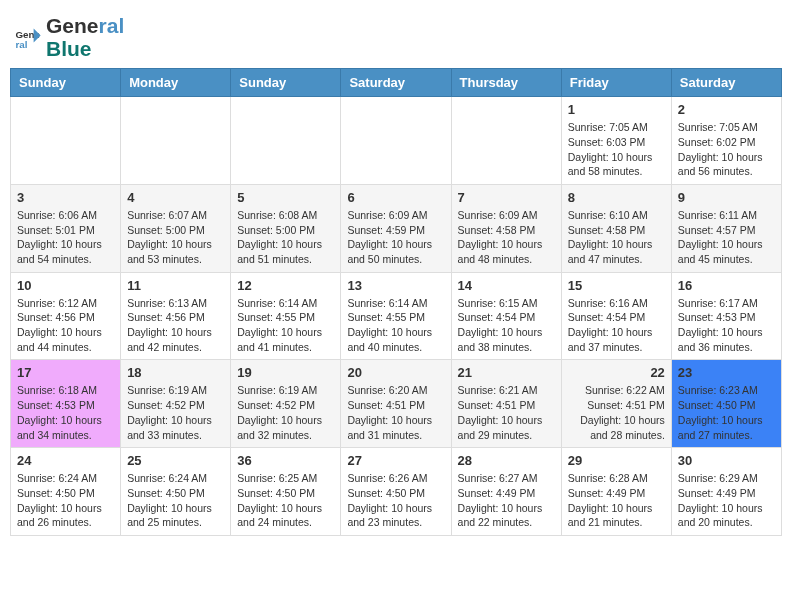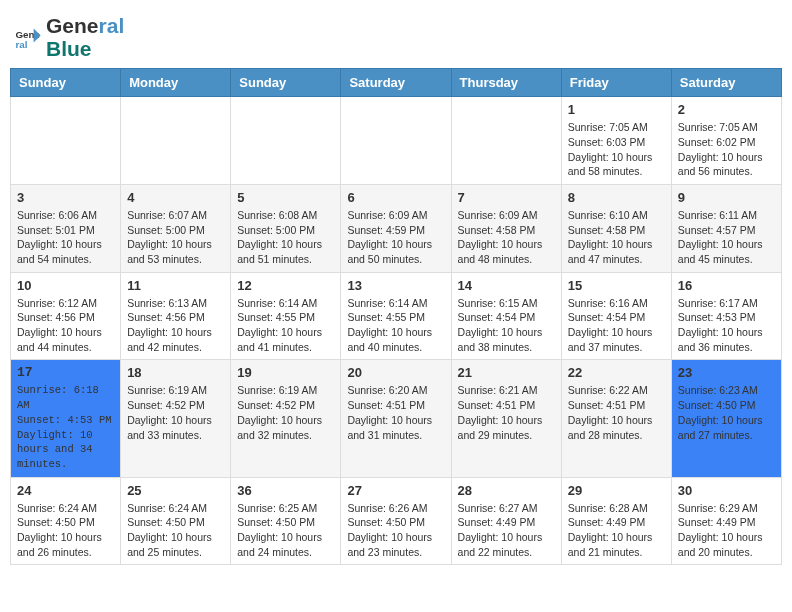--- a/index.html
+++ b/index.html
@@ -196,41 +196,41 @@
         <td>
           <span class="day-number">15</span>
           <div class="day-info">Sunrise: 6:16 AM<br>Sunset: 4:54 PM<br>Daylight: 10 hours and 37 minutes.</div>
         </td>
         <td>
           <span class="day-number">16</span>
           <div class="day-info">Sunrise: 6:17 AM<br>Sunset: 4:53 PM<br>Daylight: 10 hours and 36 minutes.</div>
         </td>
       </tr>
       <tr>
-        <td style="background: #3b82f6; font-family: Liberation Mono, monospace;">
+        <td style="background: #f0abfc;">
           <span class="day-number">17</span>
           <div class="day-info">Sunrise: 6:18 AM<br>Sunset: 4:53 PM<br>Daylight: 10 hours and 34 minutes.</div>
         </td>
         <td style="background: rgb(245, 245, 245);">
           <span class="day-number">18</span>
           <div class="day-info">Sunrise: 6:19 AM<br>Sunset: 4:52 PM<br>Daylight: 10 hours and 33 minutes.</div>
         </td>
         <td style="background: rgb(245, 245, 245); margin-left: 33px;">
           <span class="day-number">19</span>
           <div class="day-info">Sunrise: 6:19 AM<br>Sunset: 4:52 PM<br>Daylight: 10 hours and 32 minutes.</div>
         </td>
         <td style="background: rgb(245, 245, 245);">
           <span class="day-number">20</span>
           <div class="day-info">Sunrise: 6:20 AM<br>Sunset: 4:51 PM<br>Daylight: 10 hours and 31 minutes.</div>
         </td>
         <td style="background: rgb(245, 245, 245);">
           <span class="day-number">21</span>
           <div class="day-info">Sunrise: 6:21 AM<br>Sunset: 4:51 PM<br>Daylight: 10 hours and 29 minutes.</div>
         </td>
-        <td style="background: rgb(245, 245, 245);">
+        <td style="background: rgb(245, 245, 245); text-align: right;">
           <span class="day-number">22</span>
           <div class="day-info">Sunrise: 6:22 AM<br>Sunset: 4:51 PM<br>Daylight: 10 hours and 28 minutes.</div>
         </td>
         <td style="background: #3b82f6;">
           <span class="day-number">23</span>
           <div class="day-info">Sunrise: 6:23 AM<br>Sunset: 4:50 PM<br>Daylight: 10 hours and 27 minutes.</div>
         </td>
       </tr>
       <tr>
         <td>

